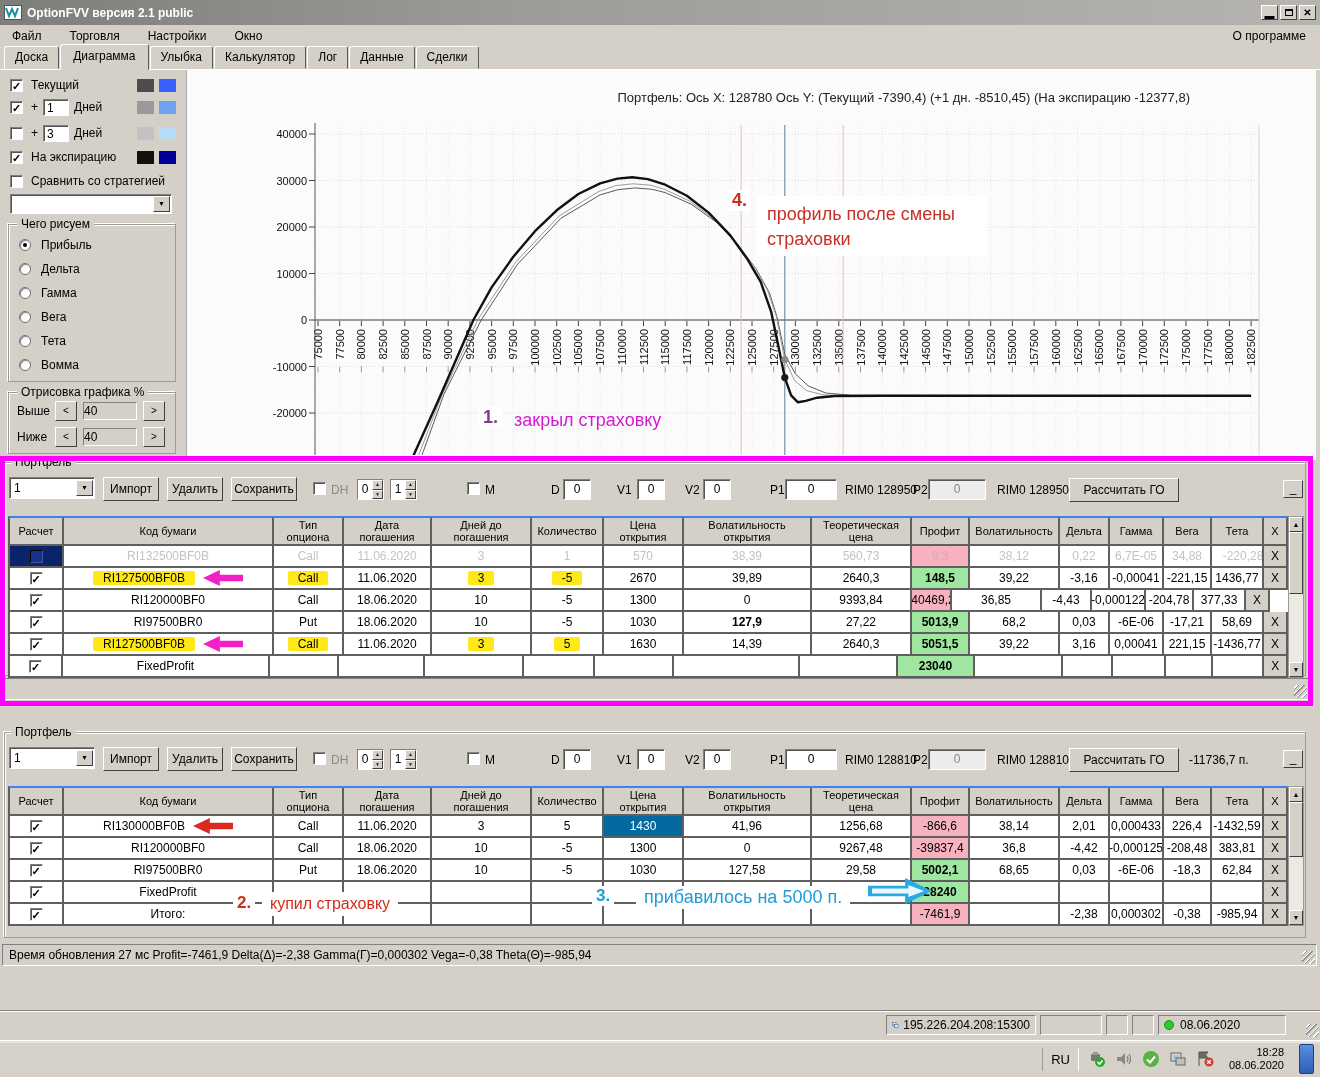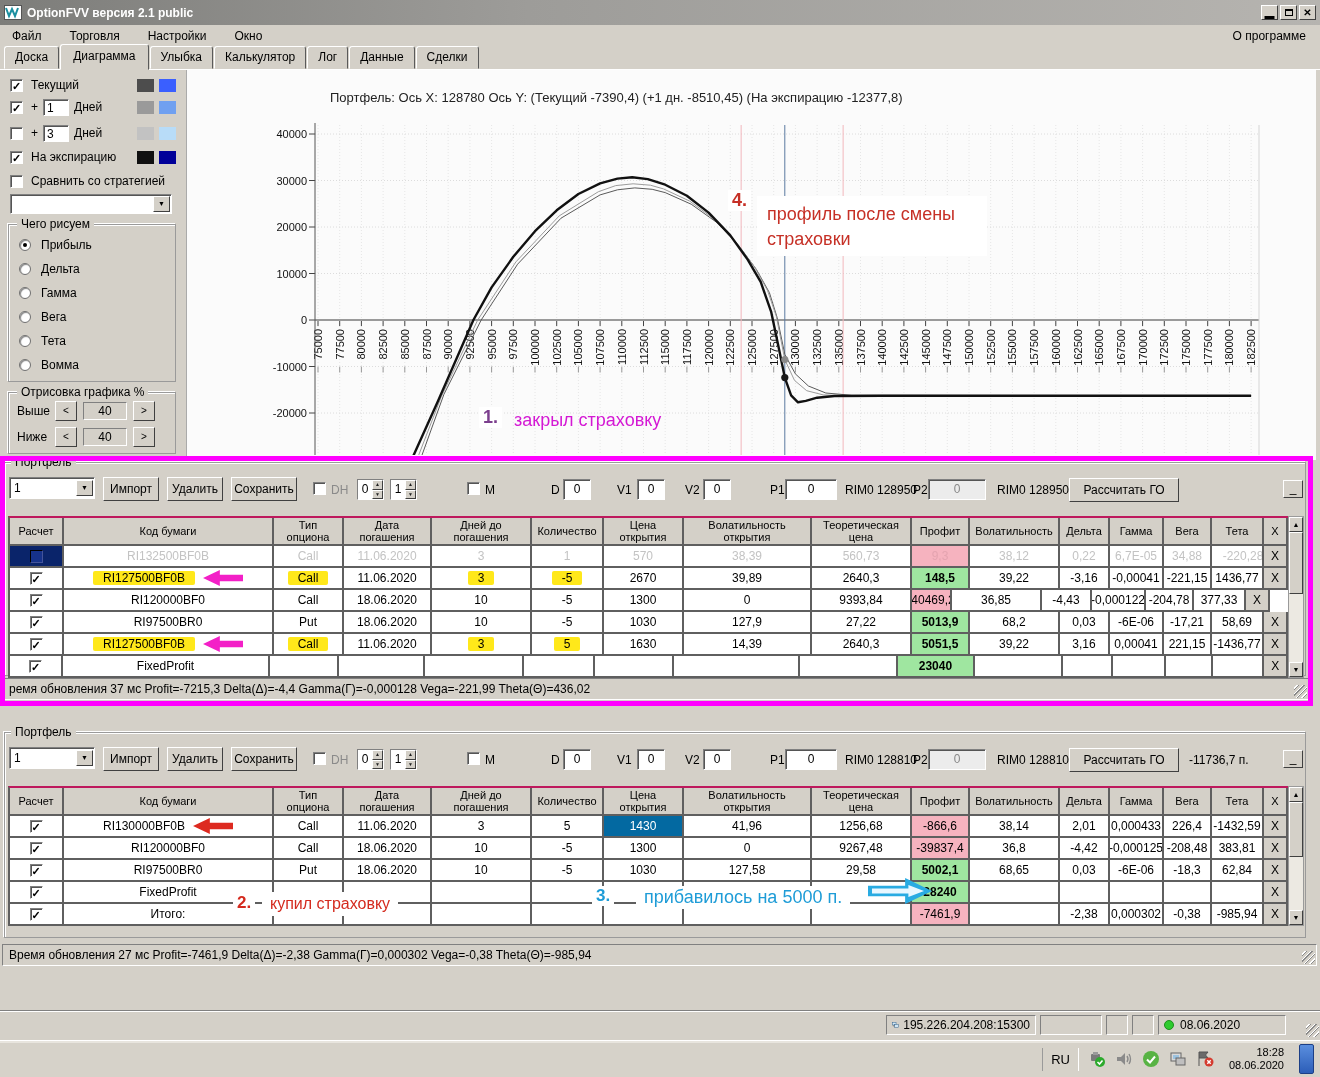--- a/index.html
+++ b/index.html
@@ -48,27 +48,27 @@
   .groupbox .gtitle { position:absolute; top:-8px; left:8px; background:#d4d0c8; padding:0 4px; font-size:12px; }
   .radio-row { display:flex; align-items:center; height:24px; padding-left:10px; }
   .radio { width:12px; height:12px; border-radius:50%; background:#fff; border:1px solid #707070;
     box-shadow:inset 1px 1px 1px #888; position:relative; flex:0 0 12px; }
   .radio.sel::after { content:""; position:absolute; left:3px; top:3px; width:4px; height:4px;
     border-radius:50%; background:#000; }
   .radio-label { margin-left:10px; }
   .spin-row { position:absolute; display:flex; align-items:center; gap:6px; }
   .small-btn { width:22px; height:20px; background:#d4d0c8; border:1px solid;
     border-color:#fff #404040 #404040 #fff; text-align:center; line-height:18px; font-size:10px; }
-  .val-box { width:44px; height:18px; background:#d4d0c8; border:1px solid;
-    border-color:#808080 #fff #fff #808080; text-align:center; line-height:16px; }
+  .val-box { width:54px; height:18px; background:#d4d0c8; border:1px solid;
+    border-color:#808080 #fff #fff #808080; text-align:left; line-height:16px; }
 
   
   #chart-region { left:186px; top:70px; width:1130px; height:390px; background:#fbfbfb;
     border-left:1px solid #aaa; }
-  #chart-title { left:330px; top:90px; width:860px; text-align:left; font-size:13px; color:#222; }
+  #chart-title { left:330px; top:90px; width:860px; text-align:right; font-size:13px; color:#222; }
   #chart-svg { left:255px; top:111px; }
   svg text { font-family:"Liberation Sans", sans-serif; }
 
   
   .fieldset { position:absolute; border:1px solid #9a9a9a; box-shadow:1px 1px 0 #fff inset, -1px -1px 0 #fff; background:#d4d0c8; }
   .fieldset .gtitle { position:absolute; top:-8px; left:6px; background:#d4d0c8; padding:0 4px; }
   .toolbar { position:absolute; left:0; top:12px; width:1296px; height:28px; }
   .toolbar > * { position:absolute; top:2px; }
   .btn { background:#d4d0c8; border:1px solid; border-color:#fff #404040 #404040 #fff;
     height:24px; text-align:center; font-size:12px; padding-top:4px; }
@@ -79,21 +79,21 @@
     text-align:center; line-height:19px; }
   .field.gray { background:#ececec; color:#888; }
   .spinbox { display:flex; height:21px; top:4px; background:#fff; border:1px solid;
     border-color:#808080 #fff #fff #808080; }
   .spinbox .sv { width:14px; text-align:center; line-height:19px; }
   .spinbox .sarrows { width:11px; display:flex; flex-direction:column; }
   .spinbox .sarrows div { flex:1; background:#d4d0c8; border:1px solid;
     border-color:#fff #404040 #404040 #fff; font-size:5px; line-height:7px; text-align:center; color:#222; }
 
   
-  .tablewrap { position:absolute; border-left:2px solid #5f5f5f; border-top:2px solid #be185d; background:#fff; }
+  .tablewrap { position:absolute; border-left:2px solid #5f5f5f; border-top:2px solid #3b82f6; background:#fff; }
   .trow { display:flex; }
   .th, .td { border-right:2px solid #5f5f5f; border-bottom:2px solid #5f5f5f;
     display:flex; align-items:center; justify-content:center; text-align:center; overflow:hidden; }
   .th { height:28px; background:#d4d0c8; font-size:11px; line-height:12px; padding:0 2px; }
   .td { height:22px; background:#fff; font-size:12px; position:relative; }
   .td.green { background:#9fe6a0;font-weight:bold; }
   .td.pink  { background:#f6b3bf; }
   .td.rowsel { background:#0a246a; }
   .td.rowsel .cb { background:#16328a; border-color:#000 #44549a #44549a #000; box-shadow:none; }
   .td.cellsel { background:#0369a1; }
@@ -724,21 +724,21 @@
       </div>
       <div class="td td-days" style="width: 100px;">
         <span>10</span>
       </div>
       <div class="td td-qty" style="width: 72px;">
         <span>-5</span>
       </div>
       <div class="td td-open" style="width: 80px;">
         <span>1030</span>
       </div>
-      <div class="td td-vol_open" style="width: 128px;">
+      <div class="td td-vol_open" style="width: 128px; font-weight: bold;">
         <span>127,9</span>
       </div>
       <div class="td td-theo" style="width: 100px;">
         <span>27,22</span>
       </div>
       <div class="td td-profit green" style="width: 58px;">
         <span>5013,9</span>
       </div>
       <div class="td td-vol" style="width: 90px;">
         <span>68,2</span>
@@ -854,21 +854,20 @@
       </div>
       <div class="td td-x xbtn" style="width: 24px;">X</div>
     </div>
   </div>
 <div class="vscroll" style="left:1288px; top:516px; height:162px;">
   <div class="varrow" style="top:0;">▲</div>
   <div class="vthumb" style="top:15px; height:62px;"></div>
   <div class="varrow" style="bottom:0;">▼</div>
 </div>
 <div class="statusbar" style="left:2px; top:678px; width:1307px;">
-  <span>ремя обновления 37 мс   Profit=-7215,3 Delta(Δ)=-4,4 Gamma(Γ)=-0,000128 Vega=-221,99 Theta(Θ)=436,02</span>
   <span class="grip"></span>
 </div>
 <div id="magenta-frame" class="abs"></div>
 
 <div class="fieldset" style="left:4px; top:732px; width:1302px; height:206px;">
   <span class="gtitle">Портфель</span>
   <div class="toolbar">
     <div class="combo tb-combo" style="height:22px">
       <span class="val">1</span>
       <span class="drop">▼</span>

